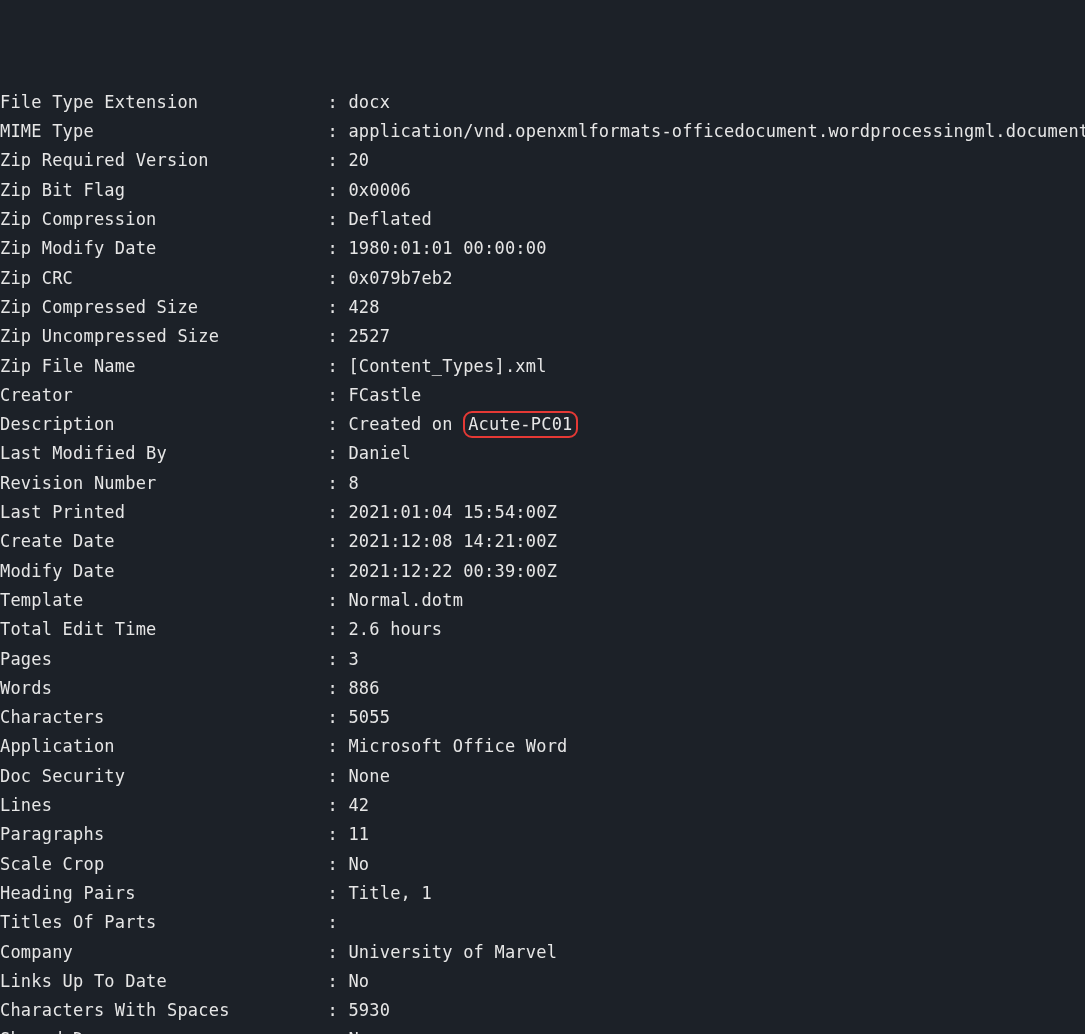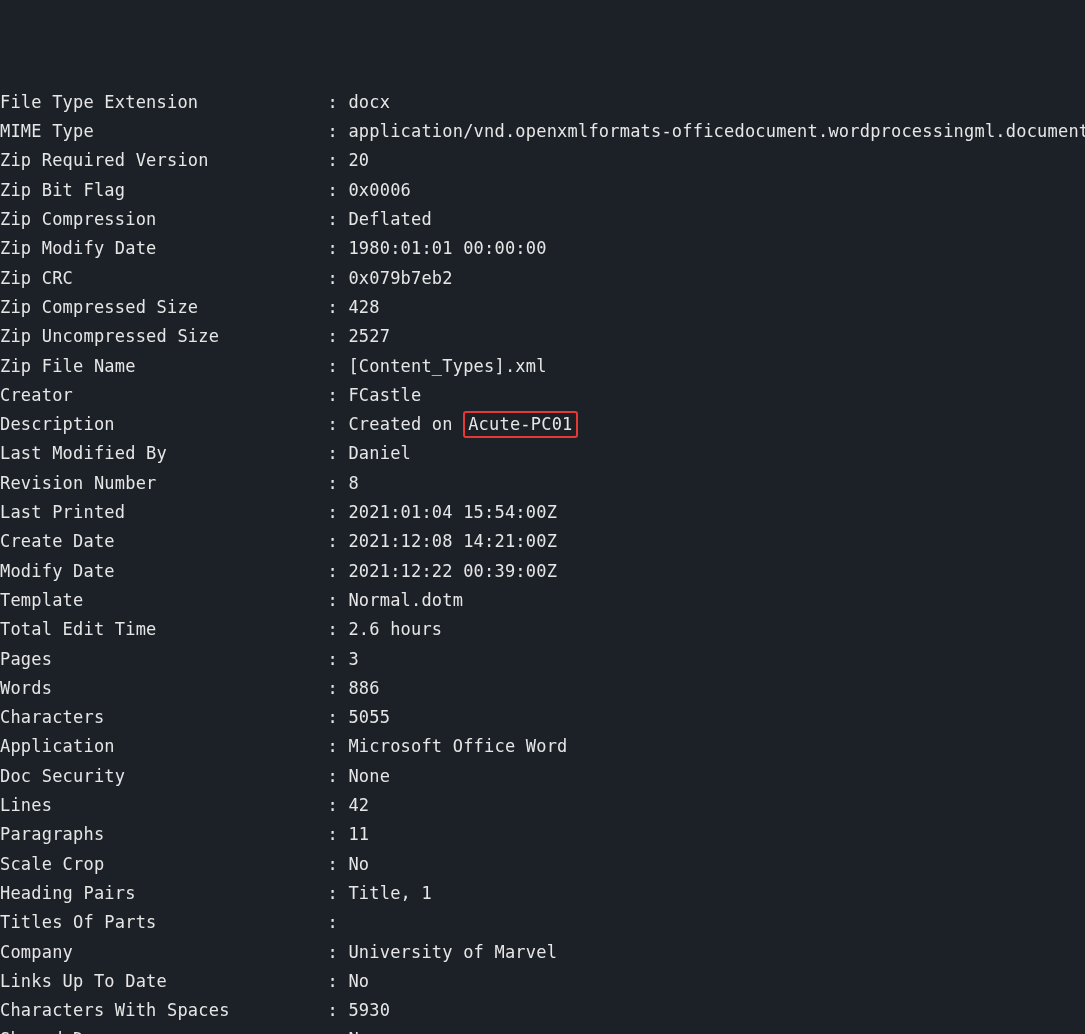--- a/index.html
+++ b/index.html
@@ -22,21 +22,21 @@
     }
     .sep {
       display: inline;
     }
     .val {
       display: inline;
     }
     .highlight {
       border: 2px solid #e53935;
       padding: 0 3px 1px 3px;
-      border-radius: 3px;
+      border-radius: 9px;
       display: inline-block;
       line-height: 22px;
     }
   </style>
 </head>
 <body>
 
 
 <div id="container"><div class="row"><span class="key">File Type Extension</span><span class="sep">: </span><span class="val">docx</span></div><div class="row"><span class="key">MIME Type</span><span class="sep">: </span><span class="val">application/vnd.openxmlformats-officedocument.wordprocessingml.document</span></div><div class="row"><span class="key">Zip Required Version</span><span class="sep">: </span><span class="val">20</span></div><div class="row"><span class="key">Zip Bit Flag</span><span class="sep">: </span><span class="val">0x0006</span></div><div class="row"><span class="key">Zip Compression</span><span class="sep">: </span><span class="val">Deflated</span></div><div class="row"><span class="key">Zip Modify Date</span><span class="sep">: </span><span class="val">1980:01:01 00:00:00</span></div><div class="row"><span class="key">Zip CRC</span><span class="sep">: </span><span class="val">0x079b7eb2</span></div><div class="row"><span class="key">Zip Compressed Size</span><span class="sep">: </span><span class="val">428</span></div><div class="row"><span class="key">Zip Uncompressed Size</span><span class="sep">: </span><span class="val">2527</span></div><div class="row"><span class="key">Zip File Name</span><span class="sep">: </span><span class="val">[Content_Types].xml</span></div><div class="row"><span class="key">Creator</span><span class="sep">: </span><span class="val">FCastle</span></div><div class="row"><span class="key">Description</span><span class="sep">: </span><span class="val">Created on </span><span class="highlight">Acute-PC01</span></div><div class="row"><span class="key">Last Modified By</span><span class="sep">: </span><span class="val">Daniel</span></div><div class="row"><span class="key">Revision Number</span><span class="sep">: </span><span class="val">8</span></div><div class="row"><span class="key">Last Printed</span><span class="sep">: </span><span class="val">2021:01:04 15:54:00Z</span></div><div class="row"><span class="key">Create Date</span><span class="sep">: </span><span class="val">2021:12:08 14:21:00Z</span></div><div class="row"><span class="key">Modify Date</span><span class="sep">: </span><span class="val">2021:12:22 00:39:00Z</span></div><div class="row"><span class="key">Template</span><span class="sep">: </span><span class="val">Normal.dotm</span></div><div class="row"><span class="key">Total Edit Time</span><span class="sep">: </span><span class="val">2.6 hours</span></div><div class="row"><span class="key">Pages</span><span class="sep">: </span><span class="val">3</span></div><div class="row"><span class="key">Words</span><span class="sep">: </span><span class="val">886</span></div><div class="row"><span class="key">Characters</span><span class="sep">: </span><span class="val">5055</span></div><div class="row"><span class="key">Application</span><span class="sep">: </span><span class="val">Microsoft Office Word</span></div><div class="row"><span class="key">Doc Security</span><span class="sep">: </span><span class="val">None</span></div><div class="row"><span class="key">Lines</span><span class="sep">: </span><span class="val">42</span></div><div class="row"><span class="key">Paragraphs</span><span class="sep">: </span><span class="val">11</span></div><div class="row"><span class="key">Scale Crop</span><span class="sep">: </span><span class="val">No</span></div><div class="row"><span class="key">Heading Pairs</span><span class="sep">: </span><span class="val">Title, 1</span></div><div class="row"><span class="key">Titles Of Parts</span><span class="sep">: </span><span class="val"></span></div><div class="row"><span class="key">Company</span><span class="sep">: </span><span class="val">University of Marvel</span></div><div class="row"><span class="key">Links Up To Date</span><span class="sep">: </span><span class="val">No</span></div><div class="row"><span class="key">Characters With Spaces</span><span class="sep">: </span><span class="val">5930</span></div><div class="row"><span class="key">Shared Doc</span><span class="sep">: </span><span class="val">No</span></div></div>
 

